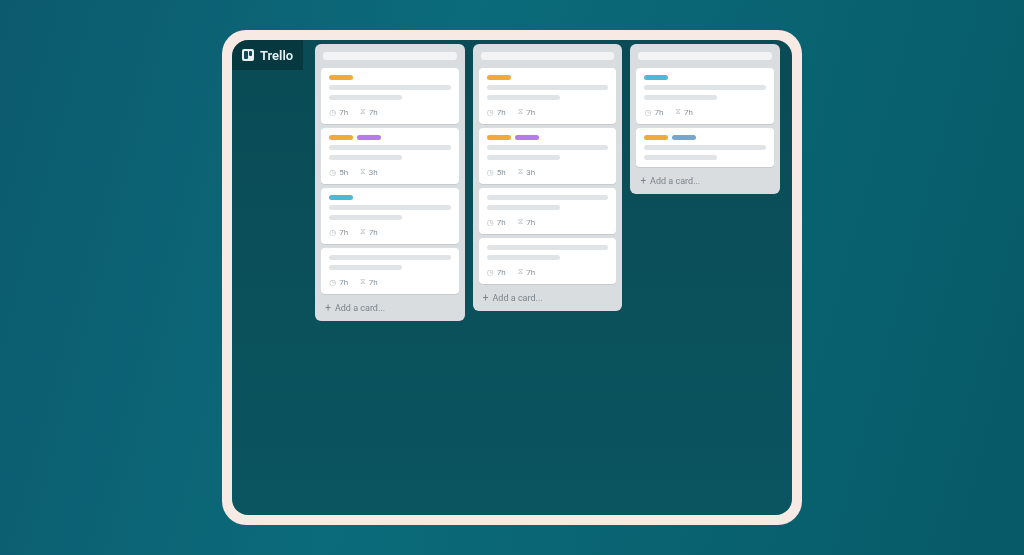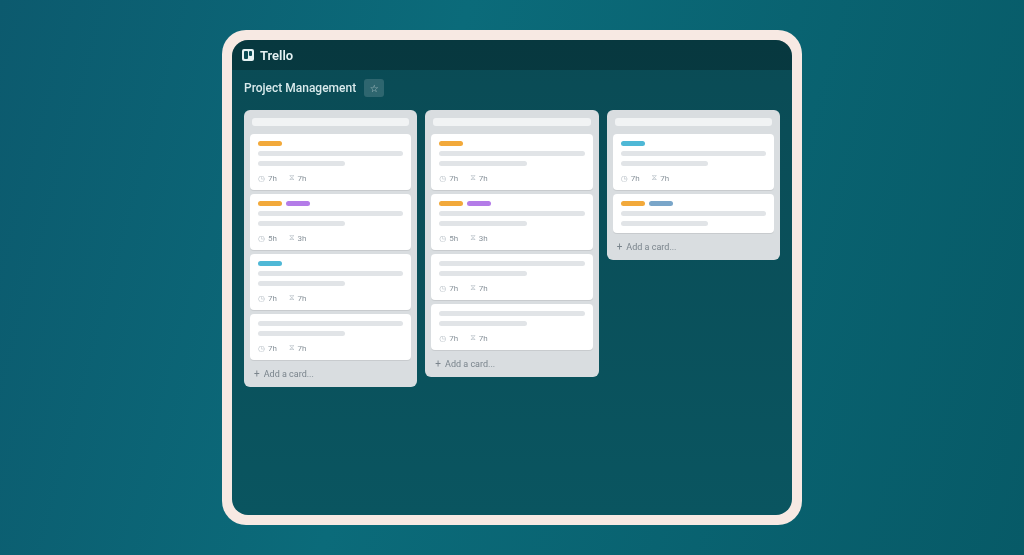--- a/index.html
+++ b/index.html
@@ -21,21 +21,21 @@
       padding: 10px;
       position: relative;
     }
     .screen {
       width: 100%;
       height: 100%;
       background: linear-gradient(180deg, #0a4b55 0%, #0a5560 100%);
       border-radius: 16px;
       overflow: hidden;
       display: flex;
-      flex-direction: column;
+      flex-direction: row;
     }
     .app-header {
       height: 30px;
       background: rgba(0,0,0,0.25);
       display: flex;
       align-items: center;
       padding: 0 10px;
       gap: 6px;
     }
     .trello-logo {
@@ -162,26 +162,20 @@
 <body>
 
 <div class="device-frame">
   <div class="screen">
 
     <div class="app-header">
       <span class="trello-logo"></span>
       <span class="app-title">Trello</span>
     </div>
 
-    <div class="board-header">
-      <span class="board-title">Project Management</span>
-      <span class="star-btn">
-        <span>☆</span>
-      </span>
-    </div>
 
     <div class="board-body">
 
       <div class="list">
         <div class="list-title"></div>
 
         <div class="card">
           <div class="labels">
             <span class="label orange"></span>
           </div>

